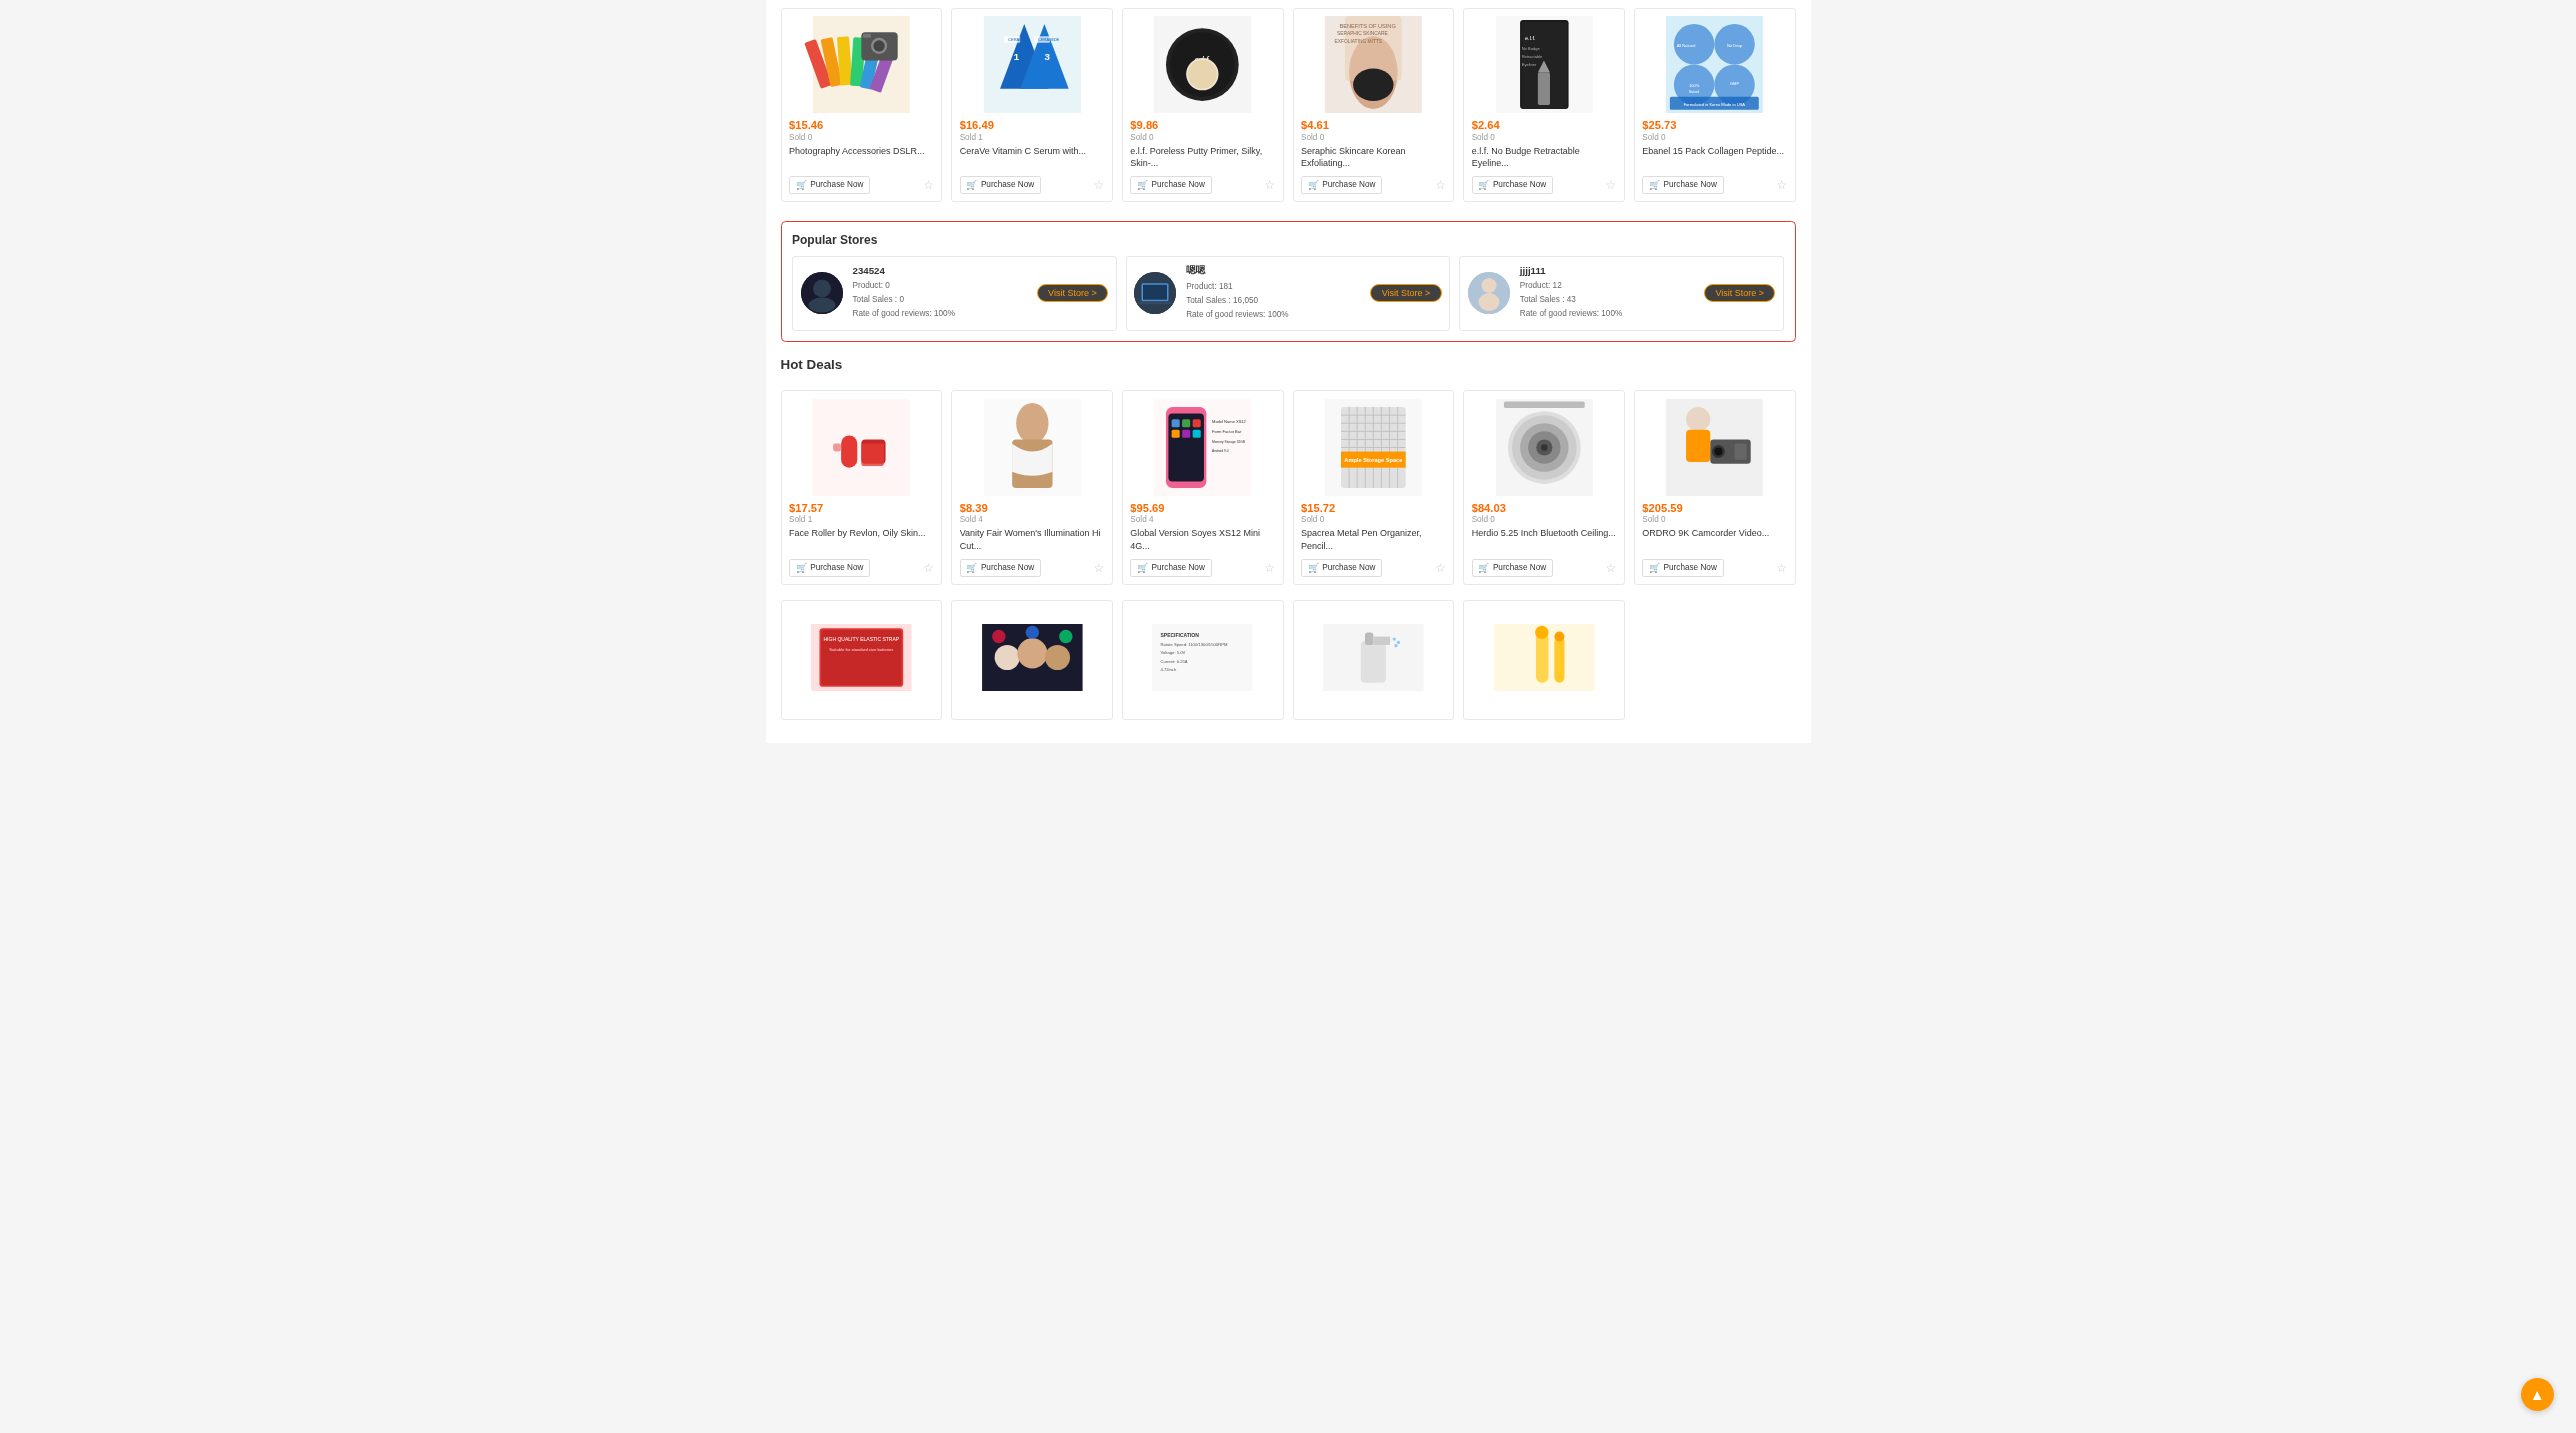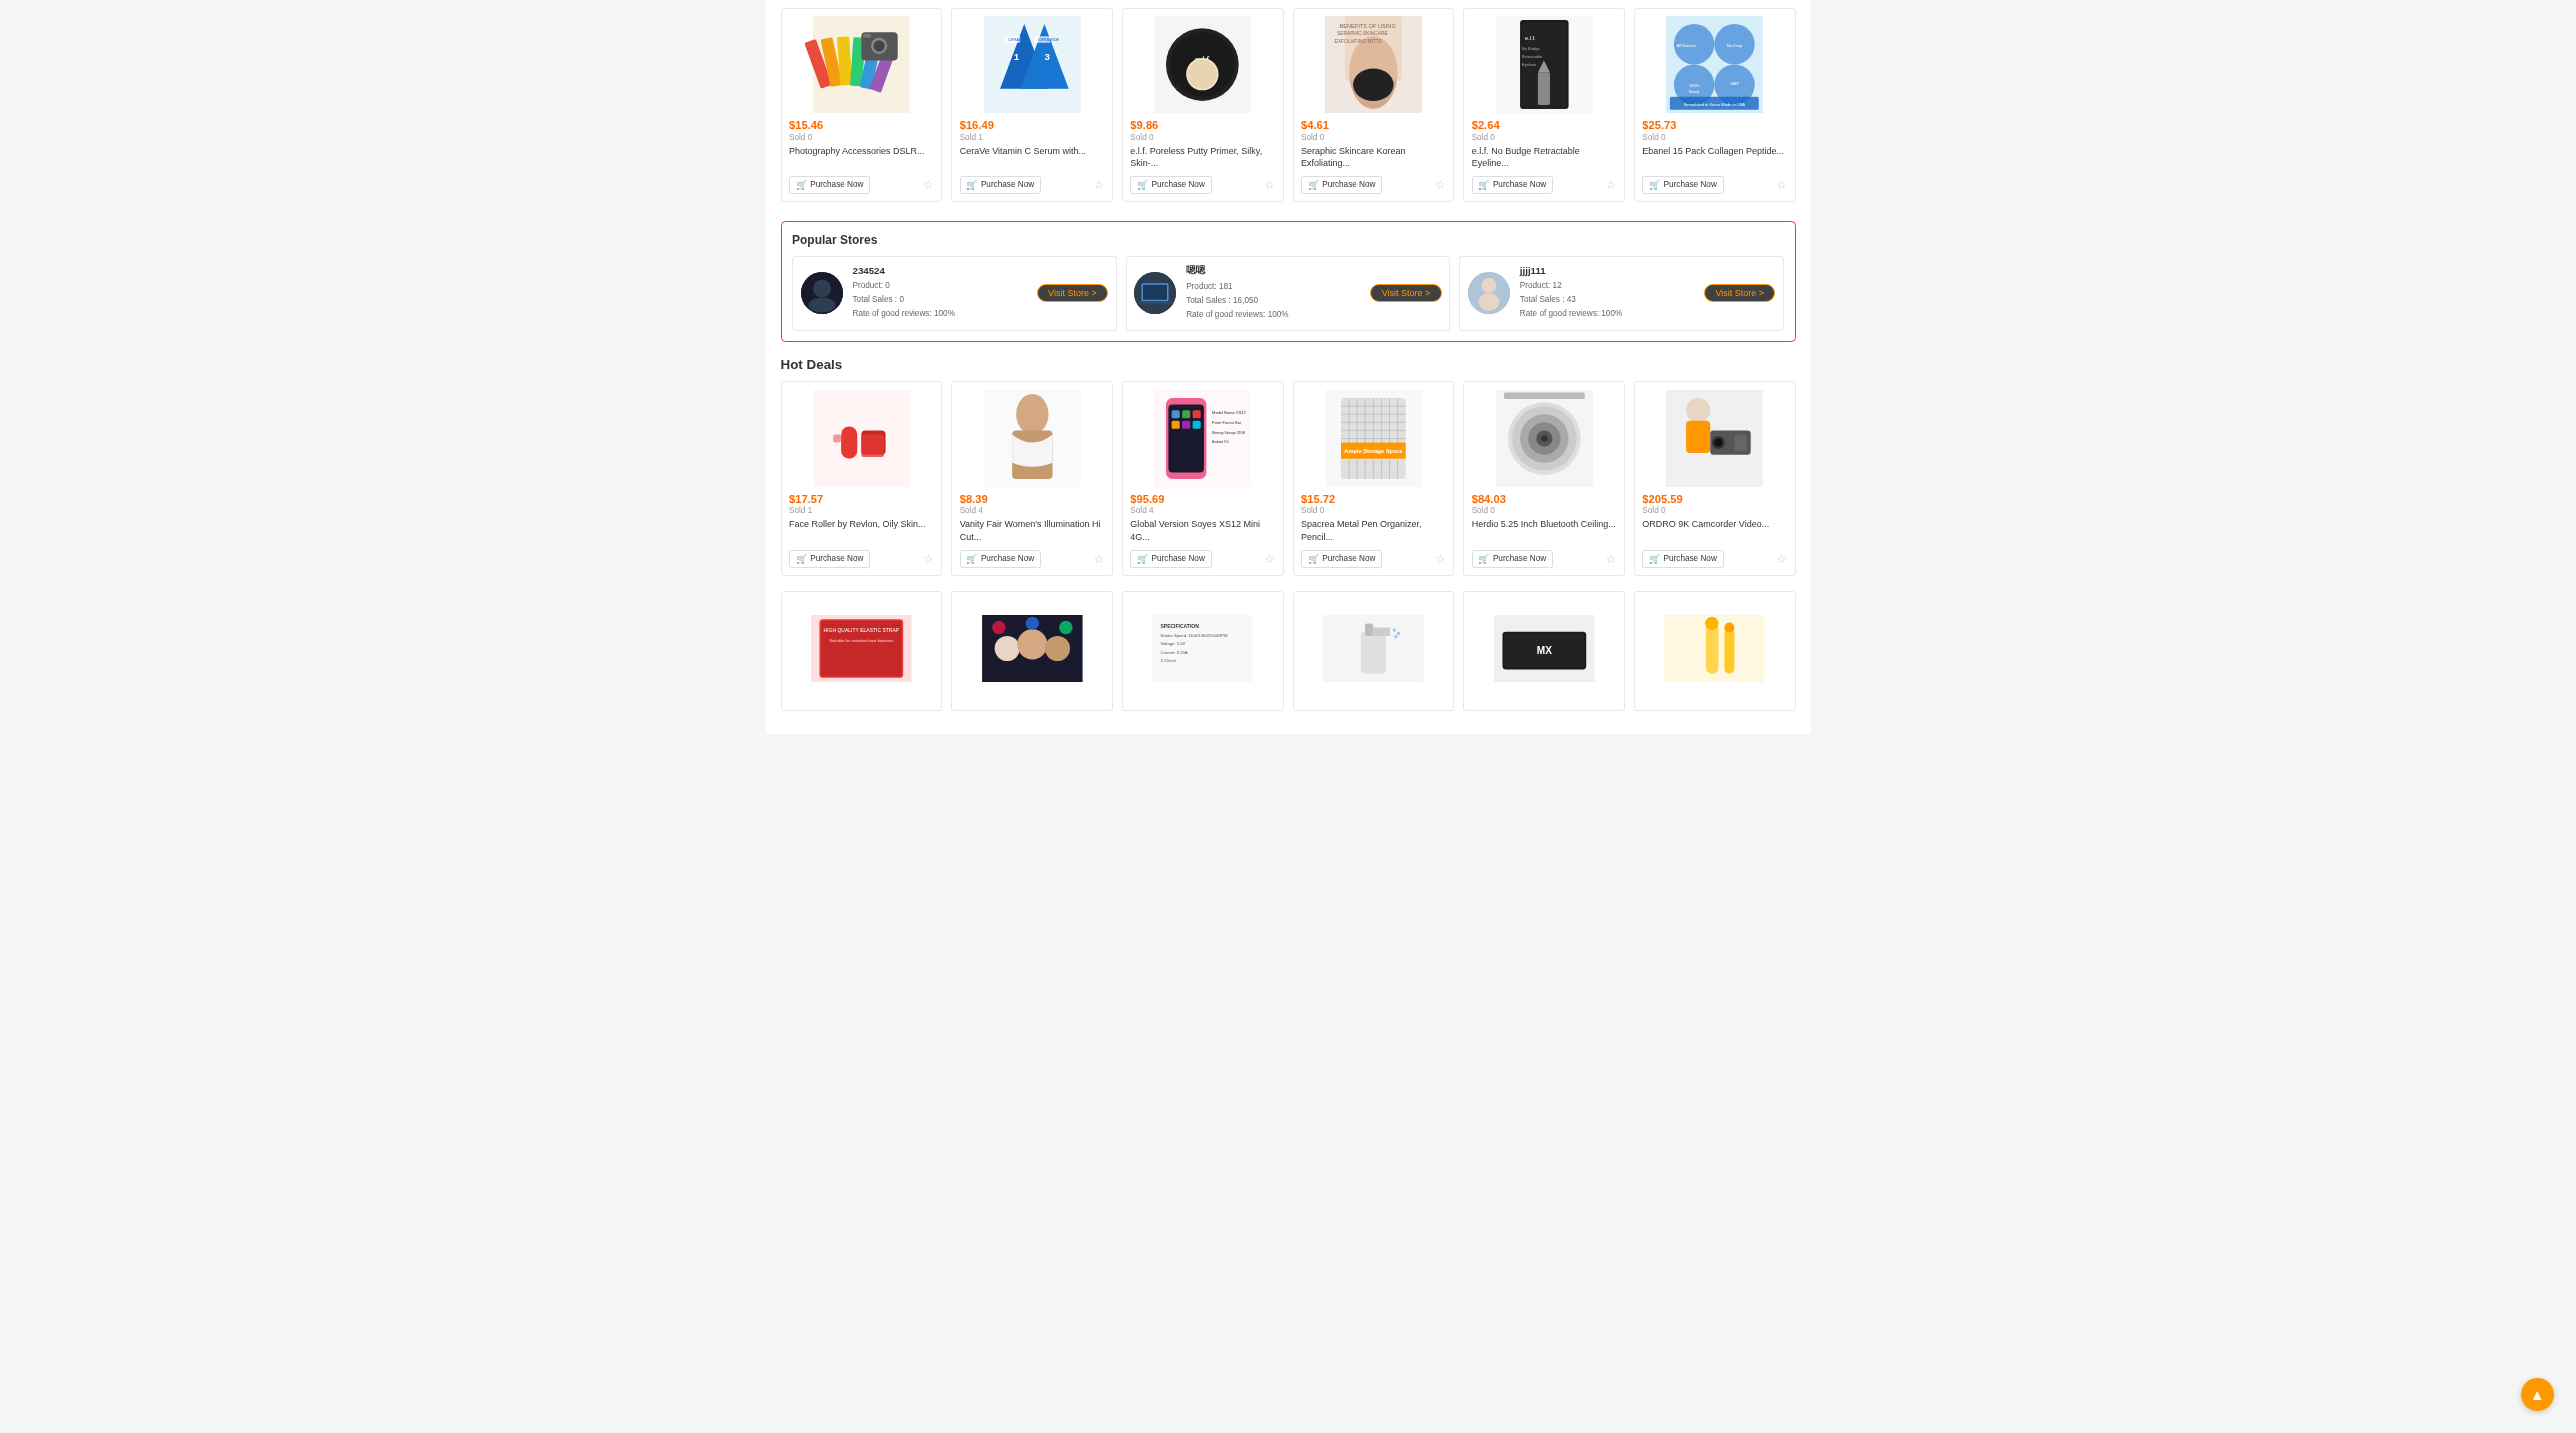--- a/index.html
+++ b/index.html
@@ -12,21 +12,21 @@
     .product-card { border: 0.7px solid #e8e8e8; border-radius: 3px; padding: 7.5px; background: #fff; position: relative; }
     .product-price { color: #ff6a00; font-weight: bold; font-size: 11.2px; margin-bottom: 1.5px; }
     .product-sold { color: #999; font-size: 8.2px; margin-bottom: 3px; }
     .product-name { font-size: 9px; color: #333; margin-bottom: 6px; line-height: 1.4; height: 25.4px; overflow: hidden; }
     .product-actions { display: flex; align-items: center; justify-content: space-between; }
     .btn-purchase { display: flex; align-items: center; gap: 3px; background: #fff; border: 0.7px solid #ddd; border-radius: 2.2px; padding: 3px 6px; font-size: 8.2px; color: #333; cursor: pointer; }
     .cart-icon { font-size: 9px; }
     .star-icon { color: #ccc; font-size: 12px; cursor: pointer; }
 
     
-    .section-title { font-size: 13.4px; font-weight: bold; color: #333; margin: 12px 0 9px; }
+    .section-title { font-size: 13.4px; font-weight: bold; color: #333; margin: 12px 0 18px; }
 
     
     .popular-stores-section { border: 1.5px solid #e53935; border-radius: 4.5px; padding: 10.5px; margin-bottom: 15px; margin-top: 19px; }
     .popular-stores-title { font-size: 12px; font-weight: bold; margin-bottom: 9px; }
     .stores-grid { display: grid; grid-template-columns: repeat(3, 1fr); gap: 9px; }
     .store-card { border: 0.7px solid #e8e8e8; border-radius: 3px; padding: 7.5px; display: flex; align-items: center; gap: 10px; background: #fff; }
     .store-avatar { width: 42px; height: 42px; border-radius: 50%; overflow: hidden; flex-shrink: 0; background: #333; display: flex; align-items: center; justify-content: center; }
     .store-avatar.light-bg { background: #b0c4d8; }
     .store-info { flex: 1; }
     .store-name { font-weight: bold; font-size: 9.7px; margin-bottom: 3px; }
@@ -525,31 +525,20 @@
           <rect x="50" y="10" width="10" height="15" rx="3" fill="#bbb"></rect>
           <path d="M60 15 L80 15 L80 25 L60 25" fill="#ccc"></path>
 
           <circle cx="85" cy="18" r="2" fill="#90caf9"></circle>
           <circle cx="90" cy="22" r="2" fill="#90caf9"></circle>
           <circle cx="87" cy="26" r="2" fill="#90caf9"></circle>
         </svg>
       </div>
     </div>
 
-    <div class="product-card">
-      <div class="product-card-img">
-        <svg viewBox="0 0 120 80" xmlns="http://www.w3.org/2000/svg" style="width:100%;height:67px;font-size:13px">
-          <rect width="120" height="80" fill="#f0f0f0"></rect>
-
-          <rect x="10" y="20" width="100" height="45" rx="4" fill="#1a1a1a"></rect>
-          <rect x="12" y="22" width="96" height="41" rx="3" fill="#222"></rect>
-          <text x="60" y="46" font-size="12" fill="#fff" text-anchor="middle" font-weight="bold">MX</text>
-        </svg>
-      </div>
-    </div>
 
     <div class="product-card">
       <div class="product-card-img">
         <svg viewBox="0 0 120 80" xmlns="http://www.w3.org/2000/svg" style="width:100%;height:67px;">
           <rect width="120" height="80" fill="#fff8e1"></rect>
 
           <rect x="50" y="10" width="15" height="60" rx="7" fill="#ffd54f"></rect>
           <rect x="72" y="15" width="12" height="55" rx="6" fill="#ffca28"></rect>
           <circle cx="57" cy="10" r="8" fill="#ffb300"></circle>
           <circle cx="78" cy="15" r="6" fill="#ffa000"></circle>

